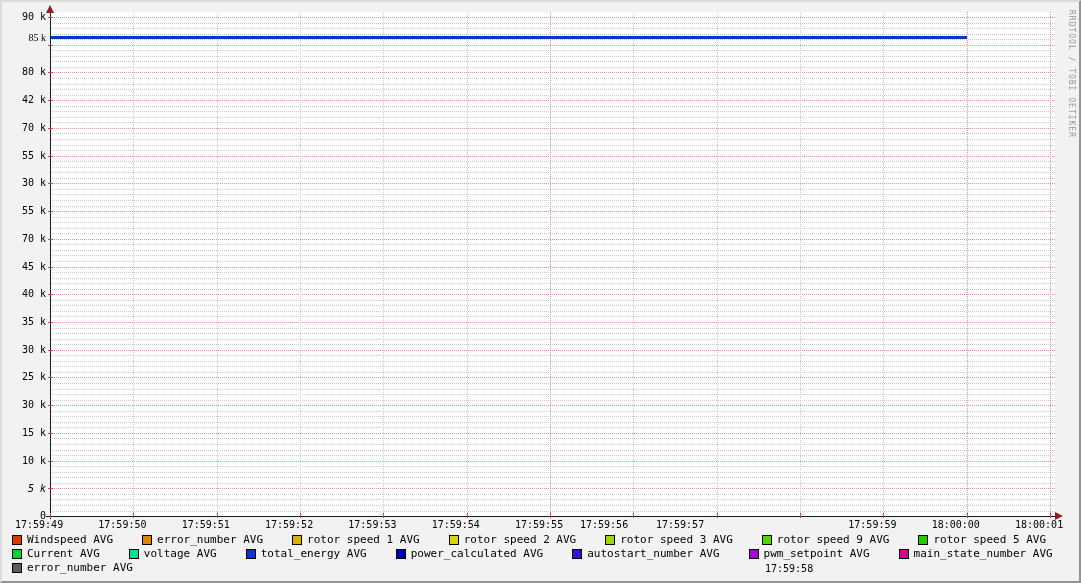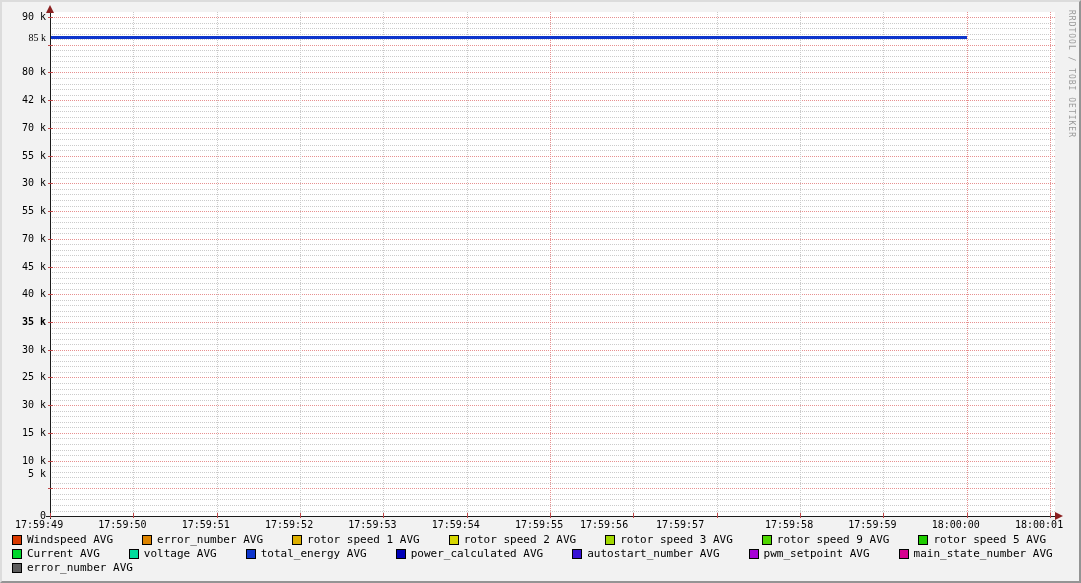--- a/index.html
+++ b/index.html
@@ -173,33 +173,33 @@
   <div id="series-layer">
       <div class="series-line" style="left: 48px; width: 916.7px; top: 33.5px; background: rgb(13, 53, 204);"></div>
     </div>
   <div class="y-axis"></div>
   <div class="x-axis"></div>
   <div class="arrow-up"></div>
   <div class="arrow-right"></div>
   <div id="label-layer">
       <div class="y-label" style="top: 508px;">0</div>
       <div class="axis-tick-y" style="top: 486.3px;"></div>
-      <div class="y-label" style="top: 466px;">5 k</div>
+      <div class="y-label" style="top: 481px; font-style: italic;">5 k</div>
       <div class="axis-tick-y" style="top: 458.6px;"></div>
       <div class="y-label" style="top: 452.6px;">10 k</div>
       <div class="axis-tick-y" style="top: 430.8px;"></div>
       <div class="y-label" style="top: 424.8px;">15 k</div>
       <div class="axis-tick-y" style="top: 403.1px;"></div>
       <div class="y-label" style="top: 397.1px;">30 k</div>
       <div class="axis-tick-y" style="top: 375.4px;"></div>
       <div class="y-label" style="top: 369.4px;">25 k</div>
       <div class="axis-tick-y" style="top: 347.7px;"></div>
       <div class="y-label" style="top: 341.7px;">30 k</div>
       <div class="axis-tick-y" style="top: 319.9px;"></div>
-      <div class="y-label" style="top: 313.9px; font-weight: bold;">35 k</div>
+      <div class="y-label" style="top: 313.9px;">35 k</div>
       <div class="axis-tick-y" style="top: 292.2px;"></div>
       <div class="y-label" style="top: 286.2px;">40 k</div>
       <div class="axis-tick-y" style="top: 264.5px;"></div>
       <div class="y-label" style="top: 258.5px;">45 k</div>
       <div class="axis-tick-y" style="top: 236.8px;"></div>
       <div class="y-label" style="top: 230.8px;">70 k</div>
       <div class="axis-tick-y" style="top: 209.1px;"></div>
       <div class="y-label" style="top: 203.1px;">55 k</div>
       <div class="axis-tick-y" style="top: 181.3px;"></div>
       <div class="y-label" style="top: 175.3px;">30 k</div>
@@ -227,21 +227,21 @@
       <div class="x-label" style="left: 346.3px;">17:59:53</div>
       <div class="axis-tick-x" style="left: 464.7px;"></div>
       <div class="x-label" style="left: 429.7px;">17:59:54</div>
       <div class="axis-tick-x" style="left: 548px;"></div>
       <div class="x-label" style="left: 513px;">17:59:55</div>
       <div class="axis-tick-x" style="left: 631.3px;"></div>
       <div class="x-label" style="left: 578px;">17:59:56</div>
       <div class="axis-tick-x" style="left: 714.7px;"></div>
       <div class="x-label" style="left: 654px;">17:59:57</div>
       <div class="axis-tick-x" style="left: 798px;"></div>
-      <div class="x-label" style="left: 763px;">17:59:58</div>
+      <div class="x-label" style="left: 763px; margin-top: 44px;">17:59:58</div>
       <div class="axis-tick-x" style="left: 881.3px;"></div>
       <div class="x-label" style="left: 846.3px;">17:59:59</div>
       <div class="axis-tick-x" style="left: 964.7px;"></div>
       <div class="x-label" style="left: 929.7px;">18:00:00</div>
       <div class="axis-tick-x" style="left: 1048px;"></div>
       <div class="x-label" style="left: 1013px;">18:00:01</div>
     </div>
   <div class="watermark">RRDTOOL / TOBI OETIKER</div>
   <div class="legend" id="legend">
       <div class="legend-row">

